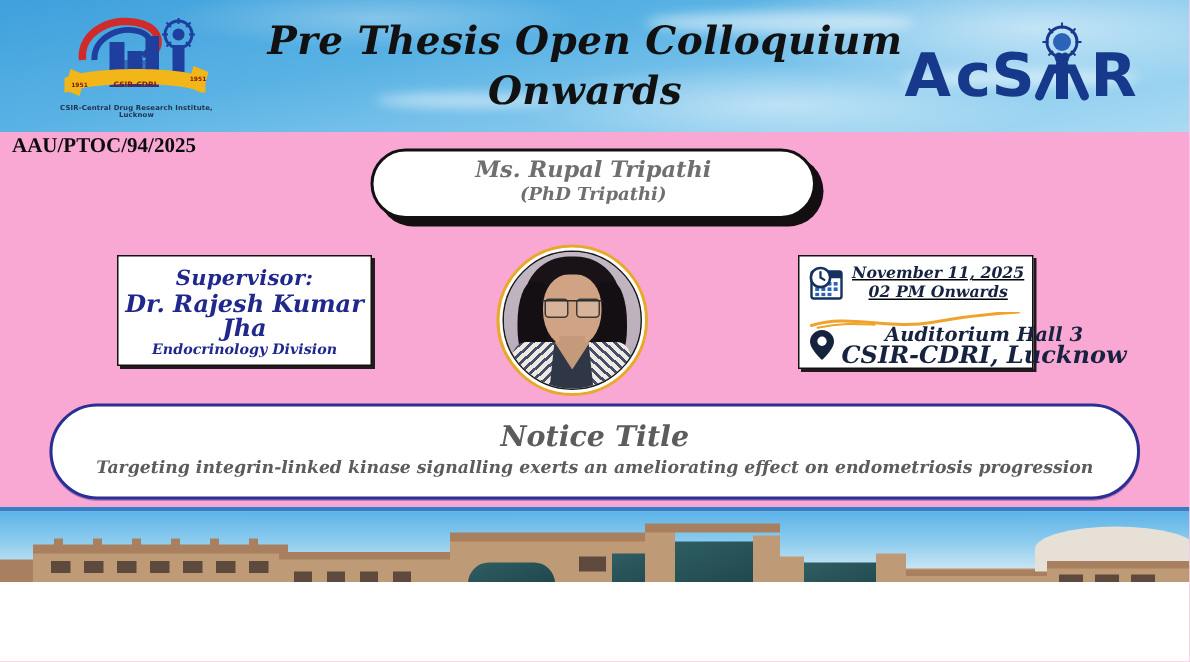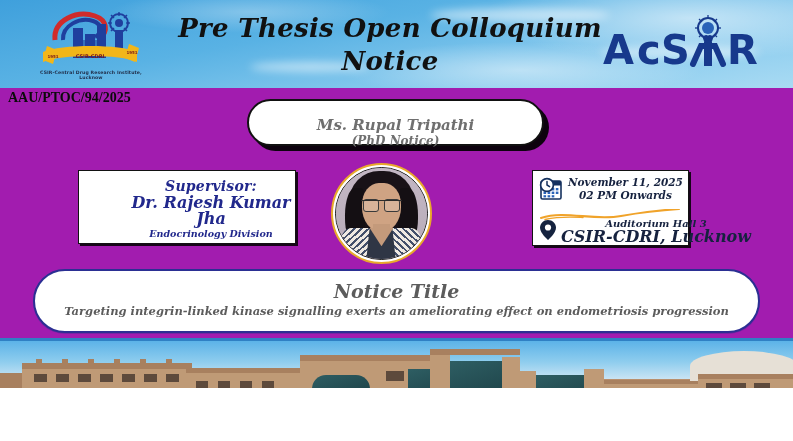--- a/index.html
+++ b/index.html
@@ -2,21 +2,21 @@
 <html><head>
 <meta charset="utf-8">
 <style>
   html,body{margin:0;padding:0;}
   body{
     width:793px;height:441px;overflow:hidden;
     background:#ffffff;
     font-family:"Liberation Serif",serif;
     position:relative;
   }
-  .poster{position:relative;width:793px;height:388px;overflow:hidden;background:#a21caf;}
+  .poster{position:relative;width:793px;height:388px;overflow:hidden;background:#f9a8d4;}
 
   
   .header{
     position:absolute;left:0;top:0;width:793px;height:88px;
     background:
       radial-gradient(ellipse 300px 60px at 690px 18px, rgba(255,255,255,.55), rgba(255,255,255,0) 70%),
       radial-gradient(ellipse 260px 40px at 520px 70px, rgba(255,255,255,.45), rgba(255,255,255,0) 70%),
       radial-gradient(ellipse 200px 30px at 250px 12px, rgba(255,255,255,.30), rgba(255,255,255,0) 70%),
       linear-gradient(170deg,#3fa0dc 0%,#59b2e4 38%,#84c8ed 68%,#a9dbf3 100%);
     overflow:hidden;
@@ -47,33 +47,32 @@
 
   
   .name-pill{
     position:absolute;left:247px;top:99px;width:293px;height:43px;
     background:#fff;border:2.5px solid #111;border-radius:24px;
     box-shadow:5px 5px 0 0 rgba(0,0,0,.92);
     text-align:center;
   }
   .name-pill .nm{
     font-family:"DejaVu Serif",serif;font-weight:bold;font-style:italic;
-    font-size:15px;color:#6f6f6f;margin-top:16px;line-height:17px;
+    font-size:15px;color:#6f6f6f;margin-top:4px;line-height:17px;
   }
   .name-pill .sub{
     font-family:"DejaVu Serif",serif;font-weight:bold;font-style:italic;
     font-size:12px;color:#6f6f6f;line-height:15px;
   }
 
   
   .sup-box{
     position:absolute;left:78px;top:170px;width:168px;height:72px;
     background:#fff;border:1.6px solid #121212;text-align:center;
     box-shadow:2px 2px 0 0 rgba(0,0,0,.85);
-    padding-left:48px;
   }
   .sup-box .t1{
     font-family:"DejaVu Serif",serif;font-weight:bold;font-style:italic;
     font-size:14px;color:#21288c;margin-top:7px;line-height:17px;letter-spacing:.2px;
   }
   .sup-box .t2{
     font-family:"DejaVu Serif",serif;font-weight:bold;font-style:italic;
     font-size:16px;color:#21288c;line-height:16px;
   }
   .sup-box .t3{
@@ -103,37 +102,37 @@
   .ph-dupL{position:absolute;left:6%;bottom:0;width:30%;height:34%;background:repeating-linear-gradient(135deg,#efe9e2 0 3px,#44506b 3px 5px);border-radius:30% 0 0 0;transform:skewX(-6deg);}
   .ph-dupR{position:absolute;right:6%;bottom:0;width:30%;height:34%;background:repeating-linear-gradient(45deg,#efe9e2 0 3px,#44506b 3px 5px);border-radius:0 30% 0 0;transform:skewX(6deg);}
   .ph-vneck{position:absolute;left:37%;bottom:14%;width:26%;height:20%;background:#c49a7b;clip-path:polygon(0 0,100% 0,50% 100%);}
 
   
   .dv-box{
     position:absolute;left:532px;top:170px;width:155px;height:74px;
     background:#fff;border:1.6px solid #121212;
     box-shadow:2px 2px 0 0 rgba(0,0,0,.85);
   }
-  .dv-row{display:flex;align-items:flex-end;}
+  .dv-row{display:flex;align-items:flex-end;text-decoration:underline;}
   .dv-ico{width:26px;height:26px;flex:0 0 26px;margin-left:5px;margin-top:5px;}
   .dv-txt{margin-left:4px;margin-top:5px;}
   .dv-l1{
     font-family:"DejaVu Serif",serif;font-weight:bold;font-style:italic;
     font-size:10.5px;color:#16223f;line-height:13px;white-space:nowrap;
   }
   .dv-l2{
     font-family:"DejaVu Serif",serif;font-weight:bold;font-style:italic;
     font-size:10.5px;color:#16223f;line-height:13px;white-space:nowrap;text-align:center;
   }
   .dv-swoosh{position:absolute;left:6px;top:36px;width:144px;height:12px;}
   .dv-row2{position:absolute;left:5px;top:46px;display:flex;align-items:center;}
   .dv-pin{width:20px;height:24px;flex:0 0 20px;}
   .dv-v1{
     font-family:"DejaVu Serif",serif;font-weight:bold;font-style:italic;
-    font-size:10px;color:#16223f;line-height:13px;white-space:nowrap;text-align:center;
+    font-size:13px;color:#16223f;line-height:13px;white-space:nowrap;text-align:center;
   }
   .dv-v2{
     font-family:"DejaVu Serif",serif;font-weight:bold;font-style:italic;
     font-size:16px;color:#16223f;line-height:13px;white-space:nowrap;
   }
 
   
   .thesis-box{
     position:absolute;left:33px;top:269px;width:727px;height:64px;
     background:#fff;border:2px solid #2b2f93;border-radius:32px;
@@ -207,21 +206,21 @@
         <text x="57" y="52" font-family="DejaVu Sans, sans-serif" font-size="5" font-weight="bold" fill="#7a1a1a" text-anchor="middle">CSIR-CDRI</text>
         <text x="20" y="52" font-family="DejaVu Sans, sans-serif" font-size="4" font-weight="bold" fill="#7a1a1a" text-anchor="middle">1951</text>
         <text x="99" y="48" font-family="DejaVu Sans, sans-serif" font-size="4" font-weight="bold" fill="#7a1a1a" text-anchor="middle">1951</text>
       </svg>
       <div class="cdri-cap" style="position:absolute;left:0;top:64px;width:116px;text-align:center;
           font-family:'DejaVu Sans',sans-serif;font-size:4.6px;color:#22324e;font-weight:bold;letter-spacing:.1px;">CSIR-Central Drug Research Institute, Lucknow</div>
     </div>
 
     <div class="main-title">
       <div>Pre Thesis Open Colloquium</div>
-      <div>Notice</div>
+      <div>Onwards</div>
     </div>
 
     <div class="acsir">
       <svg width="178" height="66" viewBox="0 0 178 66" style="position:absolute;left:0;top:0;">
         <text x="6" y="52" font-family="DejaVu Sans, sans-serif" font-size="40" font-weight="bold" fill="#17398c">A</text>
         <text x="40" y="52" font-family="DejaVu Sans, sans-serif" font-size="40" font-weight="bold" fill="#17398c">c</text>
         <text x="64" y="52" font-family="DejaVu Sans, sans-serif" font-size="40" font-weight="bold" fill="#17398c">S</text>
         <text x="130" y="52" font-family="DejaVu Sans, sans-serif" font-size="40" font-weight="bold" fill="#17398c">R</text>
         <path d="M96 52 L104 34 L110 34 L113 26" stroke="#17398c" stroke-width="6" fill="none" stroke-linecap="round"></path>
         <path d="M126 52 L118 34 L112 34 L109 26" stroke="#17398c" stroke-width="6" fill="none" stroke-linecap="round"></path>
@@ -239,21 +238,21 @@
             <line x1="105" y1="22" x2="102" y2="25"></line>
         </g>
       </svg>
     </div>
   </div>
 
   <div class="notice-no">AAU/PTOC/94/2025</div>
 
   <div class="name-pill">
     <div class="nm">Ms. Rupal Tripathi</div>
-    <div class="sub">(PhD Notice)</div>
+    <div class="sub">(PhD Tripathi)</div>
   </div>
 
   <div class="sup-box">
     <div class="t1">Supervisor:</div>
     <div class="t2">Dr. Rajesh Kumar Jha</div>
     <div class="t3">Endocrinology Division</div>
   </div>
 
   <div class="photo-wrap">
     <div class="photo-inner">

